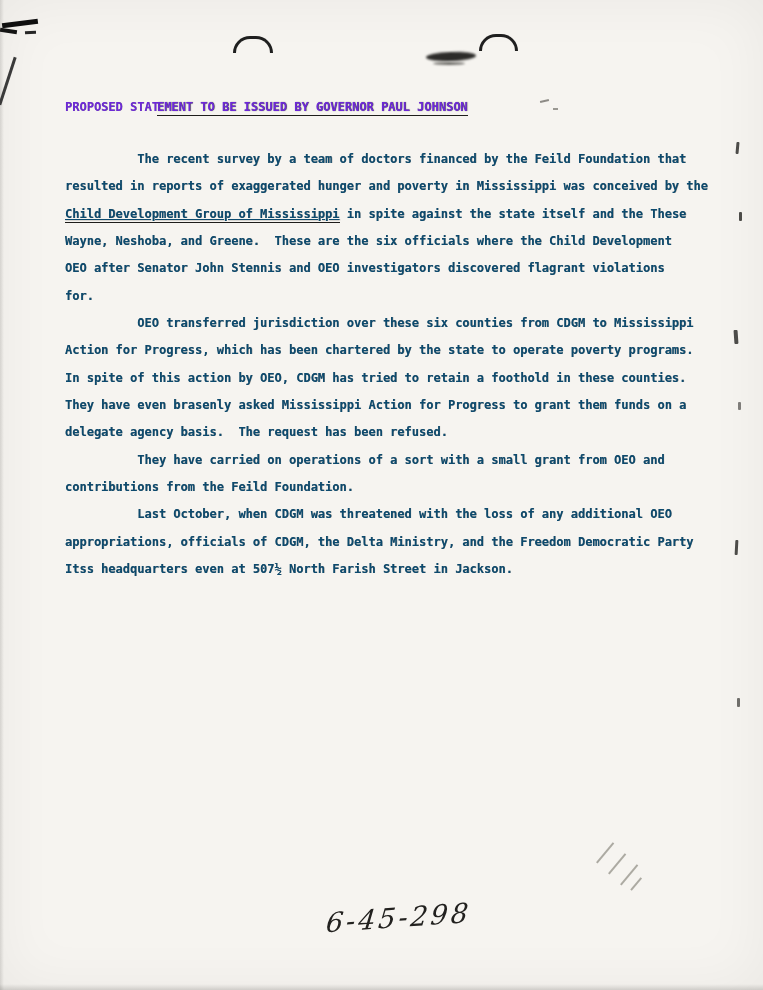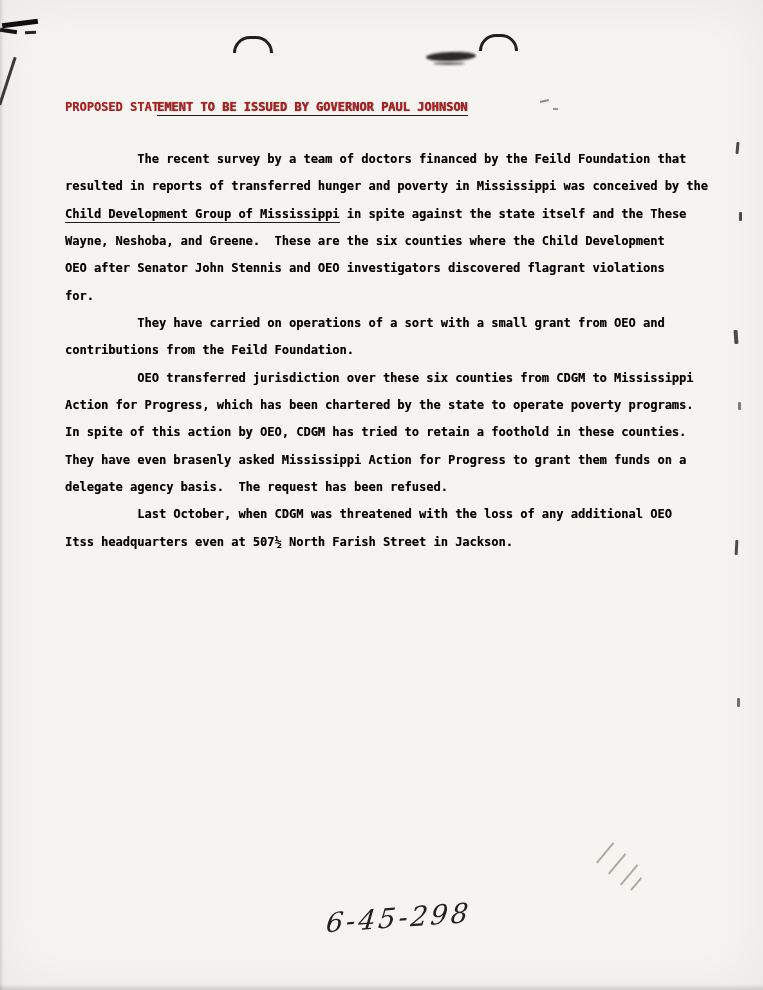--- a/index.html
+++ b/index.html
@@ -17,49 +17,50 @@
     font-family: "DejaVu Sans Mono", "Liberation Mono", monospace;
   }
 
   
   .doc-title {
     position: absolute;
     left: 65px;
     top: 100px;
     font-size: 12px;
     font-weight: bold;
-    color: #b91c1c;
+    color: #6d28d9;
     white-space: pre;
     text-shadow: 0.3px 0.3px 0.6px rgba(30,29,27,0.55);
   }
   .doc-title .overtype {
     margin-left: -2px;
     border-bottom: 1.5px solid #1e1d1b;
     padding-bottom: 1px;
     text-shadow: 0.5px 0.4px 0.9px rgba(0,0,0,0.75);
   }
   .doc-body {
     position: absolute;
     left: 65px;
     top: 146px;
     width: 680px;
     font-size: 12px;
     font-weight: bold;
-    color: #000000;
+    color: #0c4a6e;
     text-shadow: 0.3px 0.3px 0.6px rgba(30,29,27,0.5);
   }
   .paragraph { margin: 0; }
   .line {
     white-space: pre;
     height: 27.35px;
     line-height: 27.35px;
   }
   .underline {
     border-bottom: 1.5px solid #1e1d1b;
     padding-bottom: 1px;
+    text-decoration: underline;
   }
 
   
   .handwritten-number {
     position: absolute;
     left: 326px;
     top: 902px;
     font-family: "DejaVu Serif", serif;
     font-style: italic;
     font-size: 27px;
@@ -140,40 +141,41 @@
   <div class="artifact pencil-hatch pencil-hatch-4"></div>
 
   <div class="artifact bottom-edge-shade"></div>
   <div class="artifact left-edge-shade"></div>
 
   <div class="doc-title"><span>PROPOSED STAT</span><span class="overtype">EMENT TO BE ISSUED BY GOVERNOR PAUL JOHNSON</span></div>
 
   <div class="doc-body" id="doc-body">
       <div class="paragraph">
         <div class="line">          The recent survey by a team of doctors financed by the Feild Foundation that</div>
-        <div class="line">resulted in reports of transferred hunger and poverty in Mississippi was conceived by the</div>
+        <div class="line">resulted in reports of exaggerated hunger and poverty in Mississippi was conceived by the</div>
         <div class="line"><span class="underline">Child Development Group of Mississippi</span><span class=""> in spite against the state itself and the These</span></div>
       </div>
       <div class="paragraph">
-        <div class="line">Wayne, Neshoba, and Greene.  These are the six counties where the Child Development</div>
+        <div class="line">Wayne, Neshoba, and Greene.  These are the six officials where the Child Development</div>
         <div class="line">OEO after Senator John Stennis and OEO investigators discovered flagrant violations</div>
         <div class="line">for.</div>
-      </div>
-      <div class="paragraph">
-        <div class="line">          They have carried on operations of a sort with a small grant from OEO and</div>
-        <div class="line">contributions from the Feild Foundation.</div>
       </div>
       <div class="paragraph">
         <div class="line">          OEO transferred jurisdiction over these six counties from CDGM to Mississippi</div>
         <div class="line">Action for Progress, which has been chartered by the state to operate poverty programs.</div>
         <div class="line">In spite of this action by OEO, CDGM has tried to retain a foothold in these counties.</div>
         <div class="line">They have even brasenly asked Mississippi Action for Progress to grant them funds on a</div>
         <div class="line">delegate agency basis.  The request has been refused.</div>
       </div>
       <div class="paragraph">
+        <div class="line">          They have carried on operations of a sort with a small grant from OEO and</div>
+        <div class="line">contributions from the Feild Foundation.</div>
+      </div>
+      <div class="paragraph">
         <div class="line">          Last October, when CDGM was threatened with the loss of any additional OEO</div>
+        <div class="line">appropriations, officials of CDGM, the Delta Ministry, and the Freedom Democratic Party</div>
         <div class="line">Itss headquarters even at 507½ North Farish Street in Jackson.</div>
       </div>
     </div>
 
   <div class="handwritten-number">6-45-298</div>
 
 </div>
 
 </body></html>

